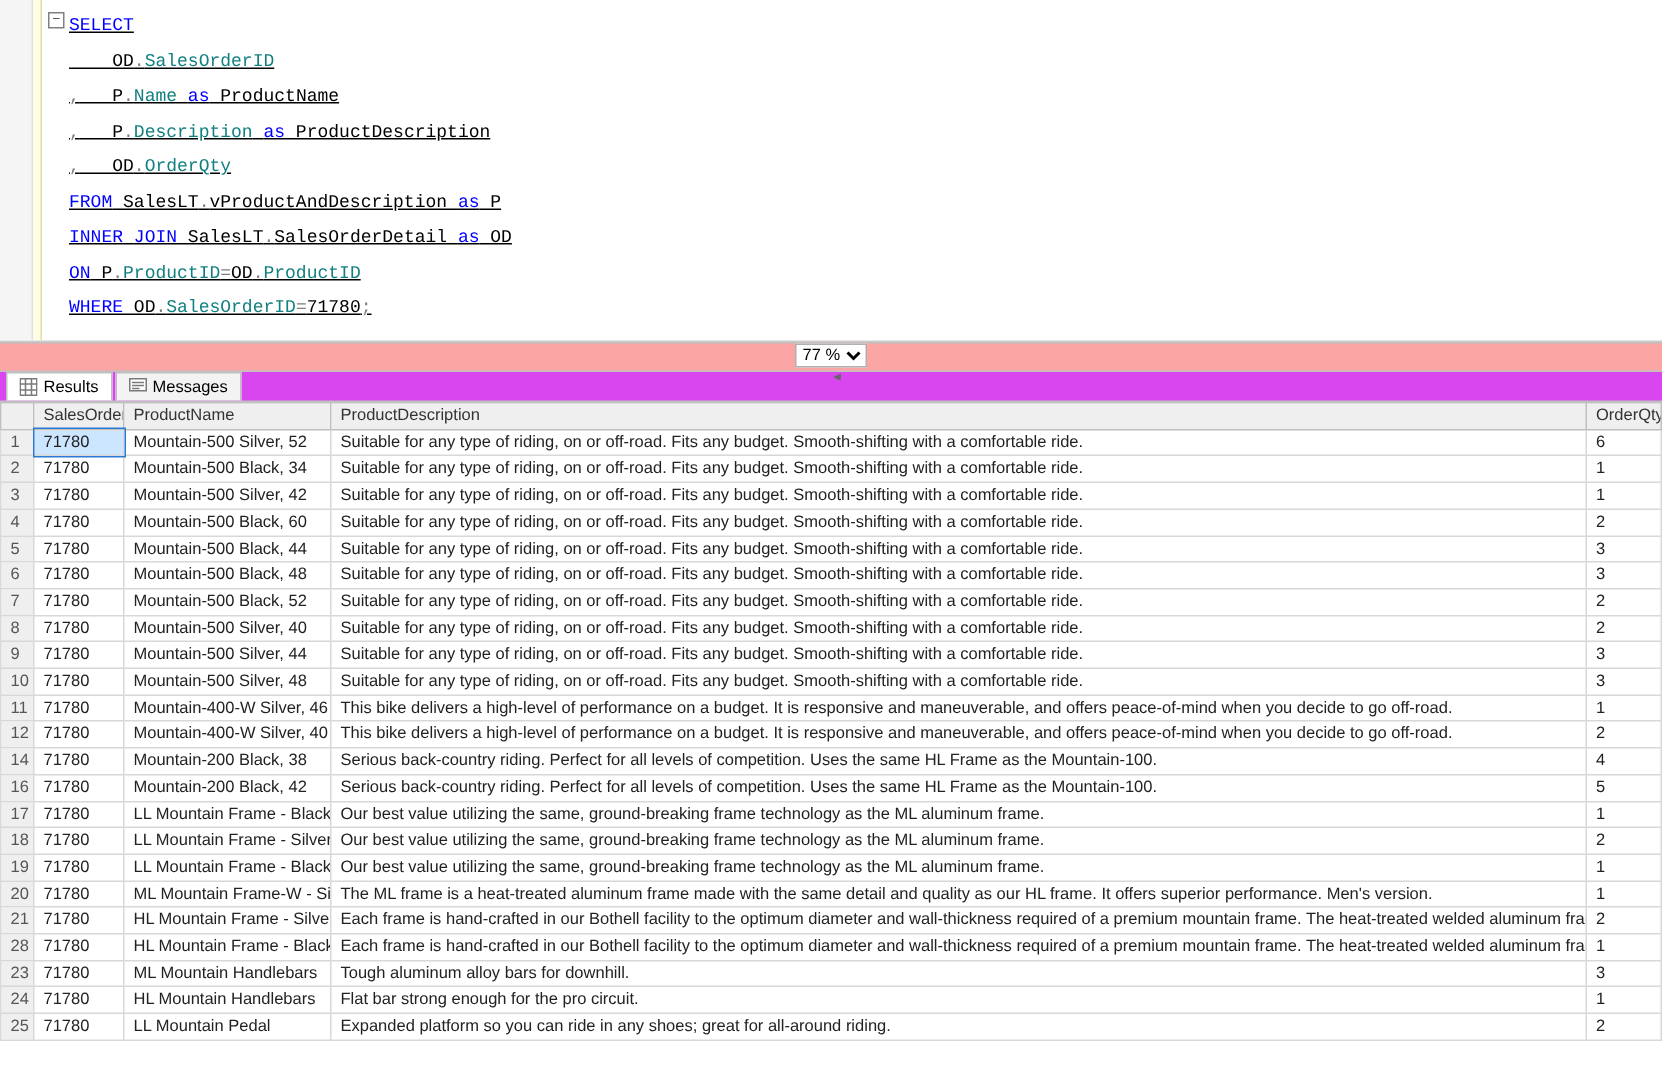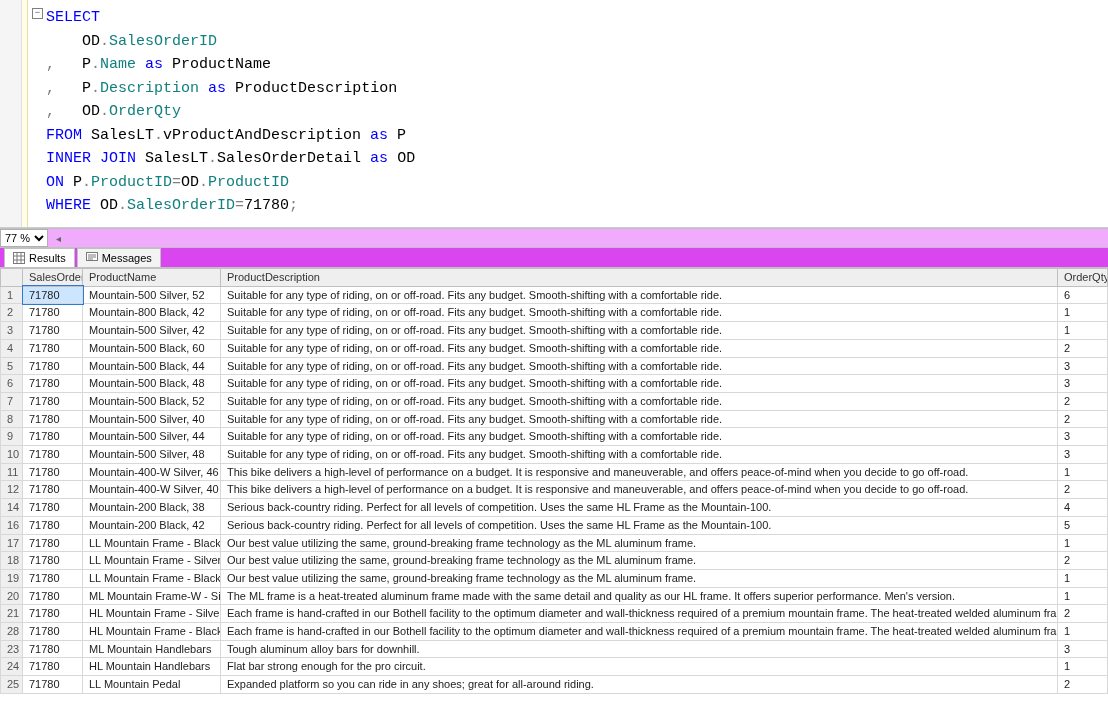--- a/index.html
+++ b/index.html
@@ -1,27 +1,27 @@
 <!DOCTYPE html>
 <html><head>
 <meta charset="utf-8">
 <style>
   * { box-sizing: border-box; margin: 0; padding: 0; }
   body { font-family: Consolas, "Courier New", monospace; font-size: 13px; background: #fff; overflow: hidden; width: 1108px; height: 720px; }
   .editor-wrap { position: relative; background: #fff; height: 228px; border-bottom: 1px solid #ccc; overflow: hidden; }
   .editor-gutter { position: absolute; left:0; top:0; width:22px; height:100%; background:#f5f5f5; border-right:1px solid #e0e0e0;}
   .editor-bar   { position: absolute; left:22px; top:0; width:6px; height:100%; background:#fffde7; border-right:1px solid #e0e0a0;}
   .fold-box { position:absolute; left:32px; top:8px; width:11px; height:11px; background:#fff; border:1px solid #808080; line-height:9px; text-align:center; font-size:9px; color:#555; cursor:pointer;}
-  .code { position:absolute; left:46px; top:6px; font-family: Consolas, "Courier New", monospace; font-size:15px; line-height:23.5px; white-space:pre; }
+  .code { position:absolute; left:46px; top:6px; font-family: Consolas, "Courier New", monospace; font-size:12px; line-height:23.5px; white-space:pre;text-decoration:underline; }
   .kw { color:#0000ff; }
   .col { color:#128080; }
   .gray { color:#808080; }
   .txt { color:#000; }
 
-  .zoom-bar { height:20px; background:#f0abfc; border-top:1px solid #c0c0c0; border-bottom:1px solid #c0c0c0; display:flex; align-items:center; font-family: "Segoe UI", Tahoma, sans-serif; font-size:11px; }
+  .zoom-bar { height:20px; background:#fca5a5; border-top:1px solid #c0c0c0; border-bottom:1px solid #c0c0c0; display:flex; align-items:center; font-family: "Segoe UI", Tahoma, sans-serif; font-size:11px;flex-direction:column; }
   .zoom-bar select { font-size:11px; height:18px; border:1px solid #b0b0b0; background:#fff;}
   .zoom-bar .arrow { margin-left:8px; color:#666; font-size:10px;}
 
   .tabs { height:20px; background:#d946ef; display:flex; align-items:flex-end; border-bottom:1px solid #c0c0c0; font-family:"Segoe UI",Tahoma,sans-serif; font-size:11px; padding-left:4px;}
   .tab { display:flex; align-items:center; height:19px; padding:0 8px; border:1px solid #c0c0c0; border-bottom:none; margin-right:2px; background:#f3f3f3; cursor:pointer; gap:4px;}
   .tab.active { background:#fff; }
   .tab-icon { width:12px; height:12px; display:inline-block; }
 
   .grid-wrap { height: calc(720px - 228px - 20px - 20px); overflow:auto; font-family:"Segoe UI",Tahoma,Arial,sans-serif; font-size:11px; color:#222;}
   table.grid { border-collapse:collapse; width:100%; table-layout:fixed; }
@@ -99,21 +99,21 @@
         <tr>
           <td class="rowhdr">1</td>
           <td class="selcell">71780</td>
           <td>Mountain-500 Silver, 52</td>
           <td>Suitable for any type of riding, on or off-road. Fits any budget. Smooth-shifting with a comfortable ride.</td>
           <td>6</td>
         </tr>
         <tr>
           <td class="rowhdr">2</td>
           <td>71780</td>
-          <td>Mountain-800 Black, 42</td>
+          <td>Mountain-500 Black, 34</td>
           <td>Suitable for any type of riding, on or off-road. Fits any budget. Smooth-shifting with a comfortable ride.</td>
           <td>1</td>
         </tr>
         <tr>
           <td class="rowhdr">3</td>
           <td>71780</td>
           <td>Mountain-500 Silver, 42</td>
           <td>Suitable for any type of riding, on or off-road. Fits any budget. Smooth-shifting with a comfortable ride.</td>
           <td>1</td>
         </tr>

